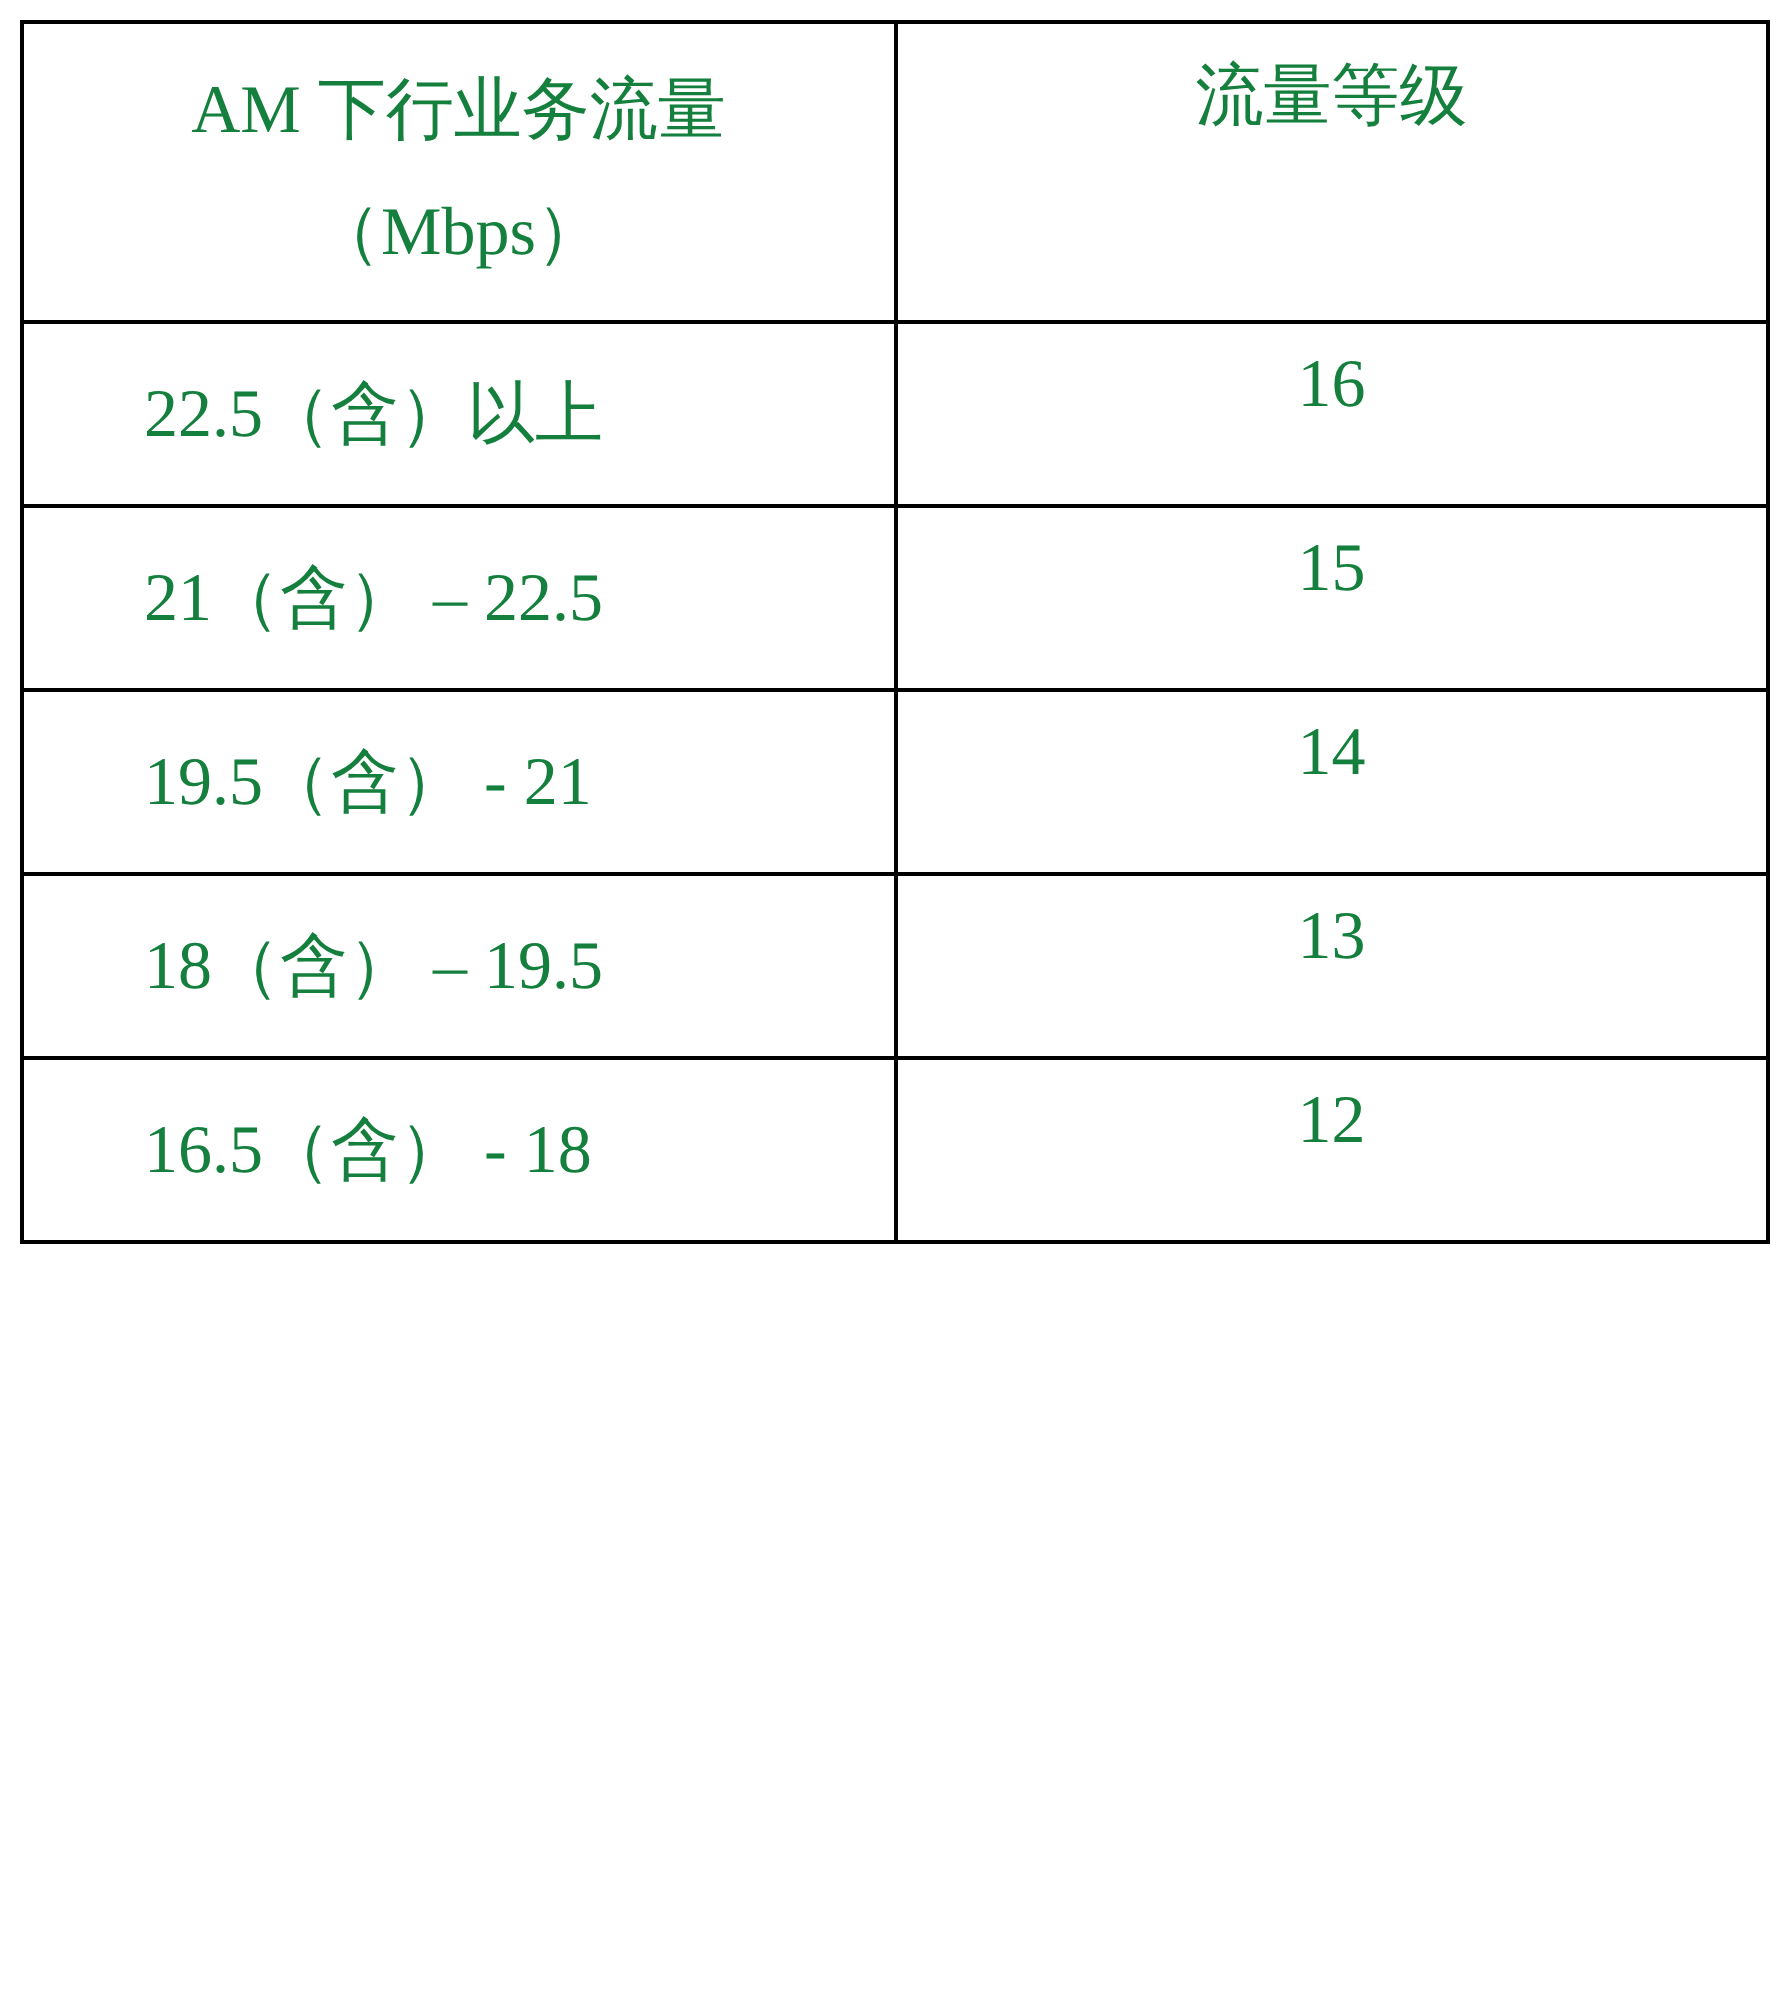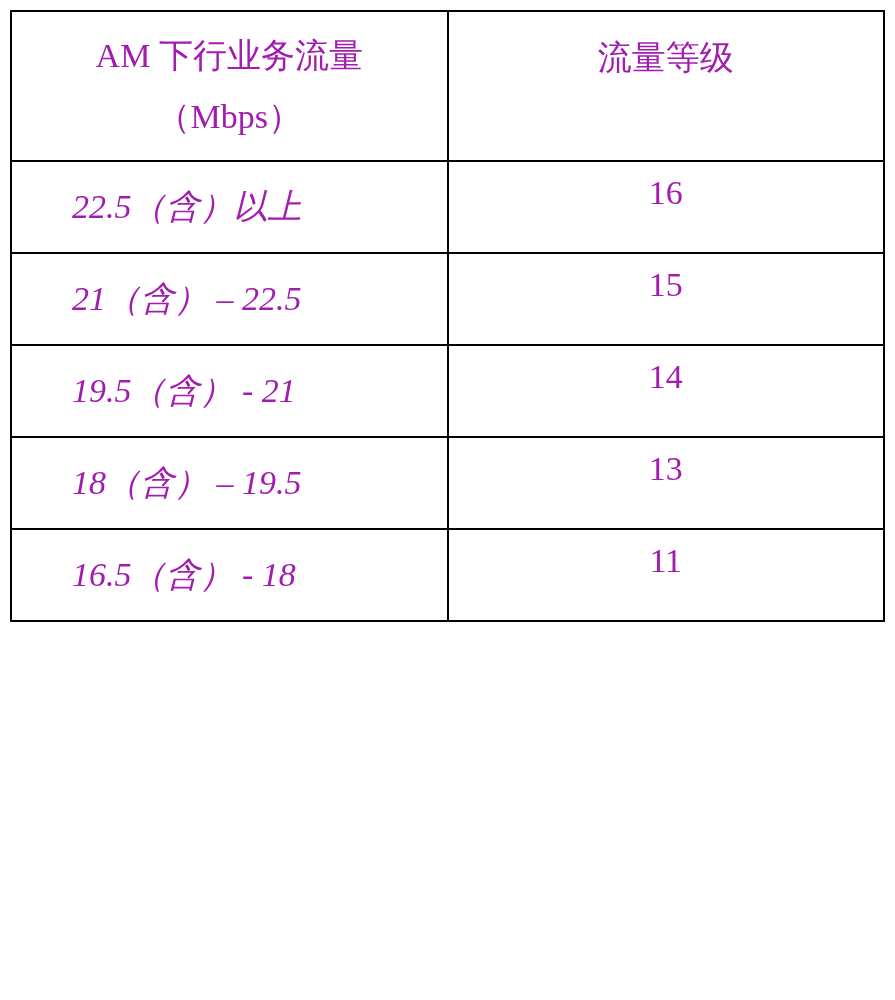--- a/index.html
+++ b/index.html
@@ -19,46 +19,44 @@
       width: 875px;
     }
     table {
       width: 100%;
       border-collapse: collapse;
       table-layout: fixed;
     }
     th, td {
       border: 2px solid #000;
       font-size: 34px;
-      color: #a21caf;
+      color: #15803d;
       vertical-align: middle;
     }
     th {
       font-weight: normal;
       text-align: center;
       height: 150px;
       padding: 10px;
       line-height: 1.8;
     }
     th.col1 {
       width: 50%;
     }
     th.col2 {
       width: 50%;
       vertical-align: top;
-      padding-top: 18px;
-      font-family: Liberation Mono, monospace;
+      padding-top: 6px;
     }
     td {
       height: 92px;
     }
     td.range-cell {
       text-align: left;
       padding-left: 60px;
-      font-style: italic;
     }
     td.level-cell {
       text-align: center;
       vertical-align: top;
       padding-top: 12px;
     }
   </style>
 </head>
 <body>
 
@@ -87,17 +85,17 @@
       <tr>
         <td class="range-cell">19.5（含） - 21</td>
         <td class="level-cell">14</td>
       </tr>
       <tr>
         <td class="range-cell">18（含） – 19.5</td>
         <td class="level-cell">13</td>
       </tr>
       <tr>
         <td class="range-cell">16.5（含） - 18</td>
-        <td class="level-cell">11</td>
+        <td class="level-cell">12</td>
       </tr>
     </tbody>
   </table>
 </div>
 
 </body></html>

